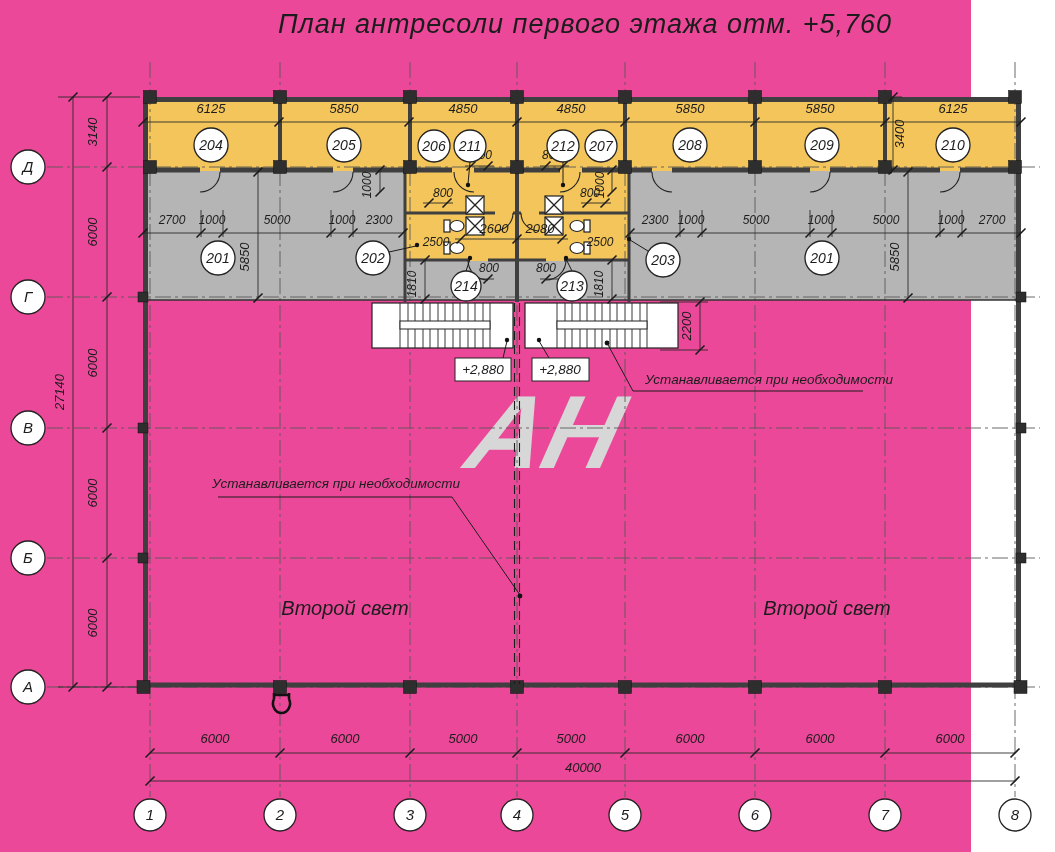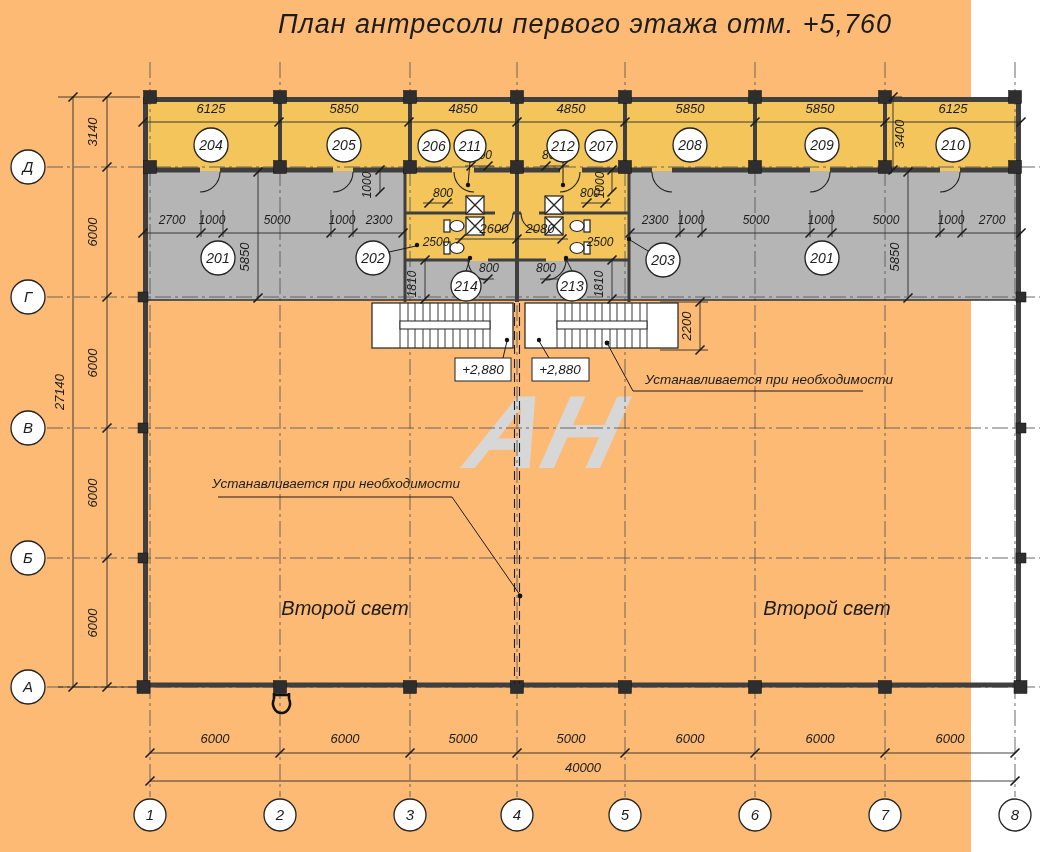--- a/index.html
+++ b/index.html
@@ -1,16 +1,16 @@
 <!DOCTYPE html>
 <html><head>
 <meta charset="utf-8">
 <style>
   html,body{margin:0;padding:0;background:#ffffff;}
-  .page{position:relative;width:971px;height:852px;background:#fdba74;font-family:"Liberation Sans",sans-serif;}
+  .page{position:relative;width:971px;height:852px;background:#ec4899;font-family:"Liberation Sans",sans-serif;}
   svg{display:block}
   text{fill:#1c1c1c;font-family:"Liberation Sans","DejaVu Sans",sans-serif;font-style:italic;}
   .title{font-size:27px;letter-spacing:1px;}
   .dim{font-size:13px;}
   .dims{font-size:12px;}
   .bub{font-size:14px;}
   .gbub{font-size:15px;}
   .note{font-size:13.5px;}
   .big{font-size:20px;}
   .wm{font-size:104px;font-weight:bold;fill:#d7d7d7;}

